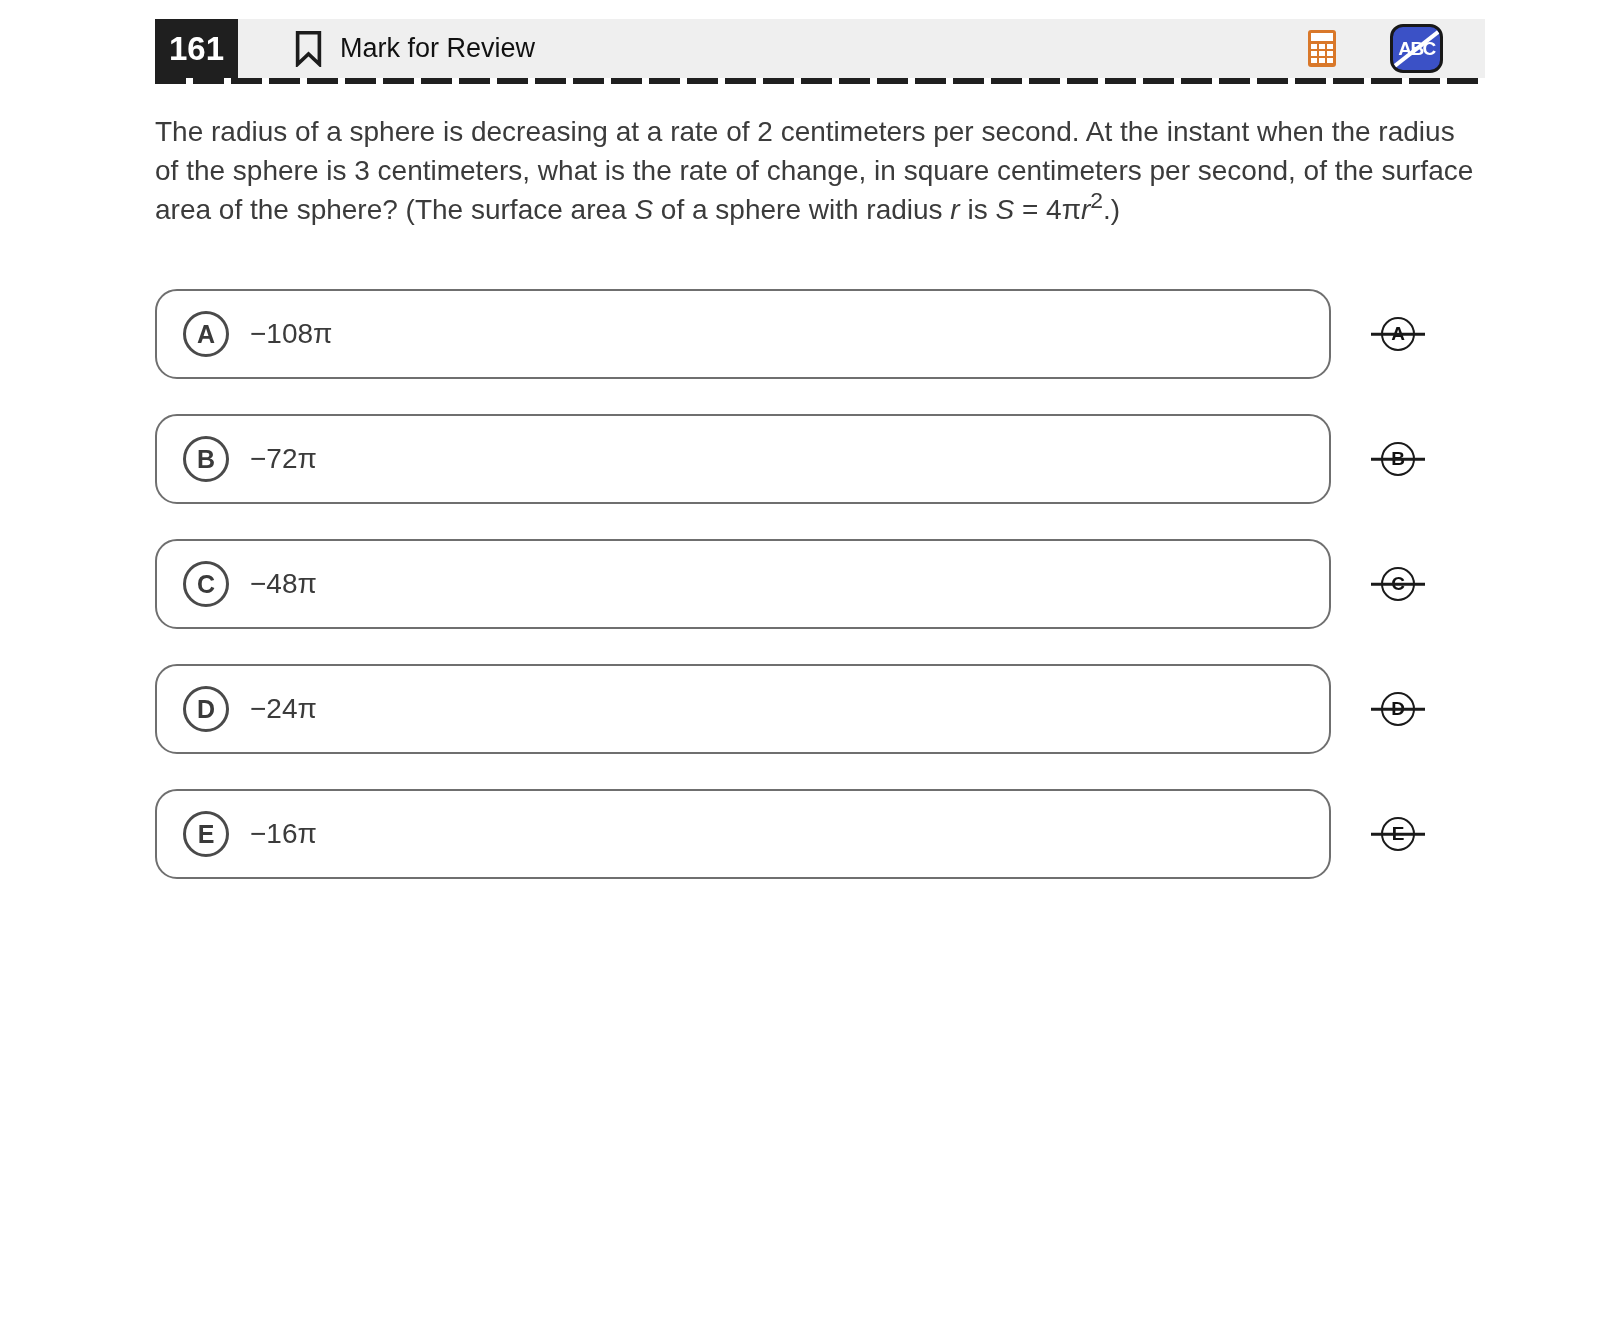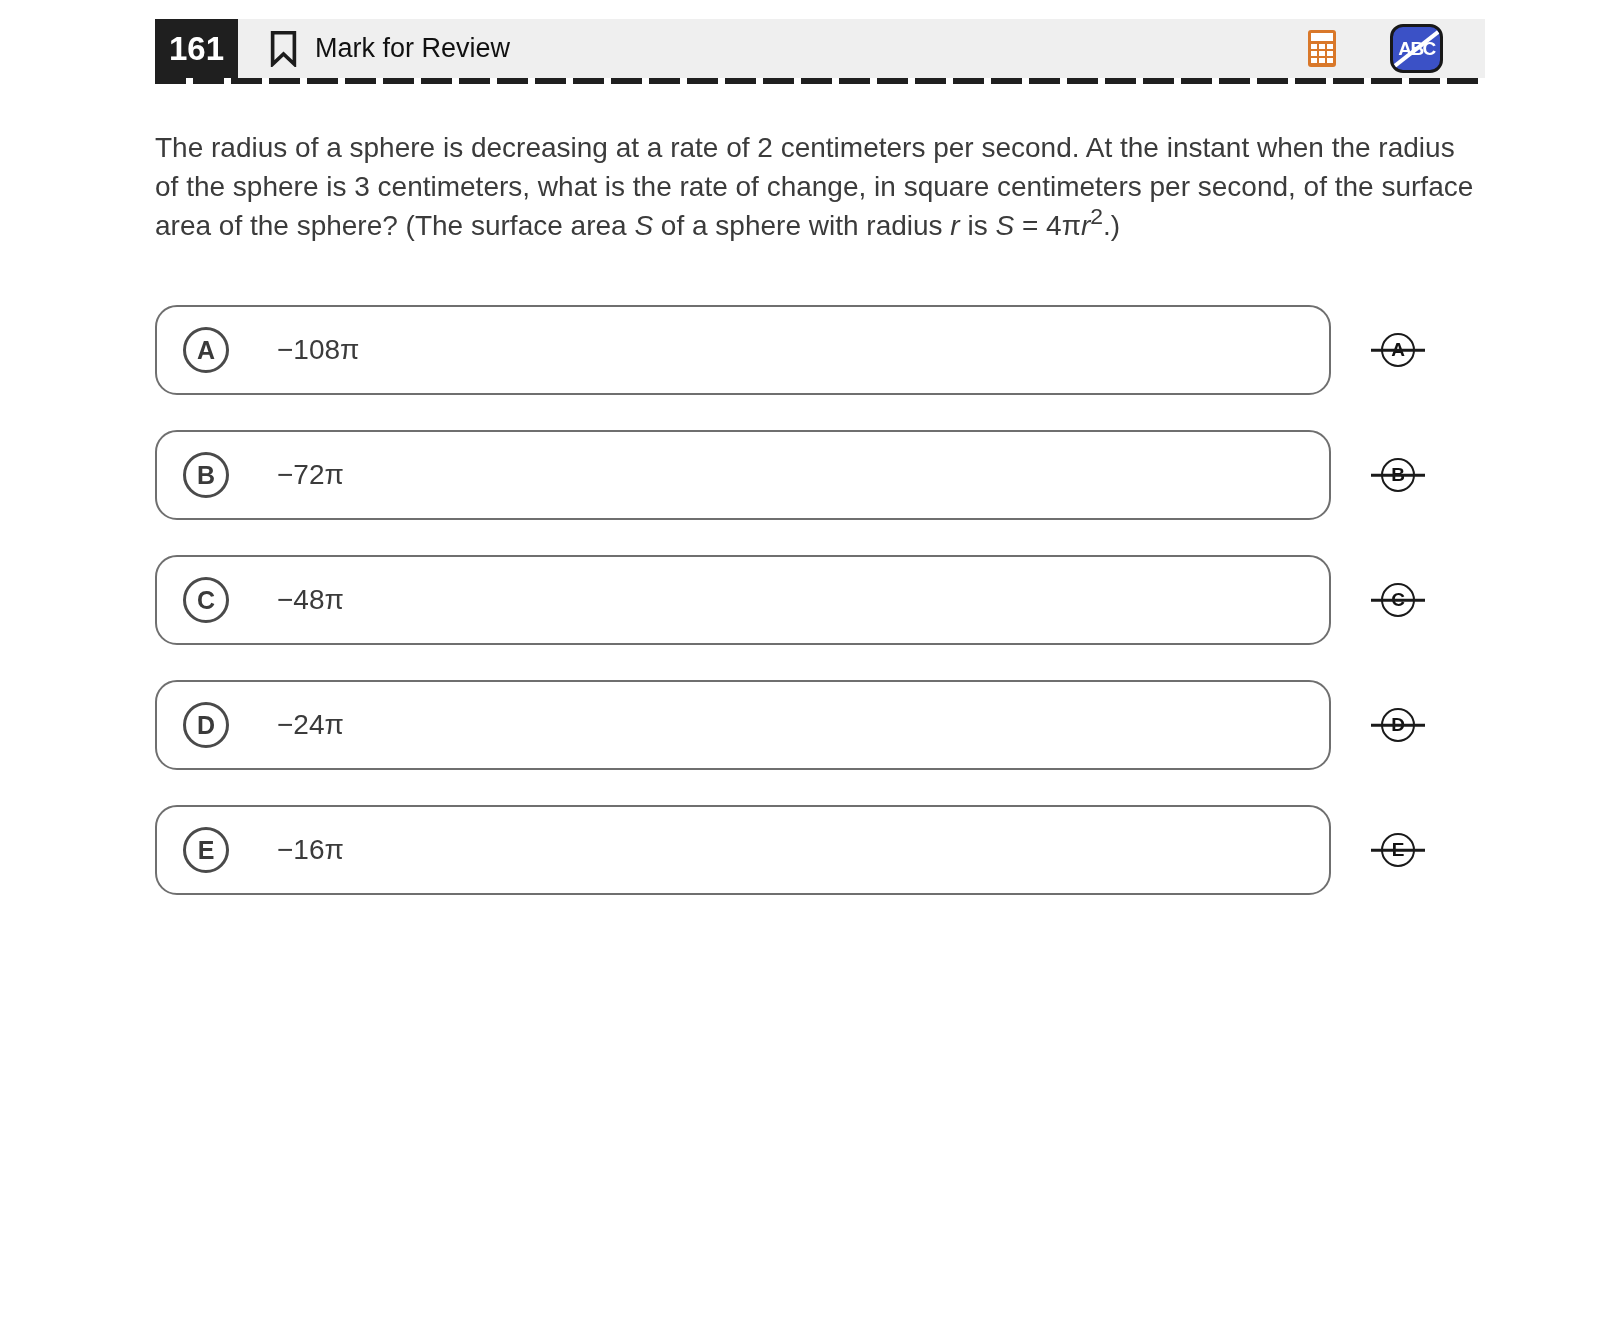--- a/index.html
+++ b/index.html
@@ -15,21 +15,21 @@
   
   .qheader { display:flex; height:59px; width:100%; }
   .qnum {
     width:83px; background:#1f1f1f; color:#ffffff;
     display:flex; align-items:center; justify-content:center;
     font-size:33px; font-weight:bold;
   }
   .qbar {
     flex:1; background:#efefef;
     display:flex; align-items:center;
-    padding:0 42px 0 31px;
+    padding:0 42px 0 56px;
   }
   .mark-btn { display:flex; align-items:center; gap:17px; cursor:pointer; }
   .mark-label { font-size:27px; color:#111111; font-weight:500; }
   .bookmark-svg { display:block; }
   .hspacer { flex:1; }
 
   .calc-btn { width:28px; height:37px; background:#d9782a; border-radius:3px;
     padding:3px; cursor:pointer; margin-right:54px; }
   .calc-screen { height:8px; background:#ffffff; margin-bottom:3px; }
   .calc-keys { display:grid; grid-template-columns:repeat(3,1fr); gap:2px; }
@@ -47,41 +47,41 @@
     transform:rotate(-38deg);
   }
 
   .dashed-rule {
     height:6px; width:100%;
     background:repeating-linear-gradient(to right,#1f1f1f 0 31px, transparent 31px 38px);
   }
 
   
   .question {
-    margin-top:44px; width:100%;
+    margin-top:28px; width:100%;
     font-size:28px; line-height:39px; color:#3b3b3b;
   }
   .ivar { font-style:italic; }
   .expo { font-size:0.82em; position:relative; top:-0.5em; }
 
   
   .options { margin-top:58px; }
   .opt-row { display:flex; align-items:center; margin-bottom:35px; height:90px; }
   .opt-box {
     width:1176px; height:90px;
     border:2px solid #6f6f6f; border-radius:22px; background:#ffffff;
     display:flex; align-items:center; padding-left:26px;
     cursor:pointer;
   }
   .opt-circle {
     width:46px; height:46px; border:3.5px solid #4a4a4a; border-radius:50%;
     display:flex; align-items:center; justify-content:center;
     font-size:25px; font-weight:bold; color:#3a3a3a; flex:none;
   }
-  .opt-text { margin-left:48px; font-size:28px; color:#3b3b3b; }
+  .opt-text { margin-left:21px; font-size:28px; color:#3b3b3b; }
 
   .strike-btn {
     width:54px; height:36px; margin-left:40px;
     position:relative; display:flex; align-items:center; justify-content:center;
     cursor:pointer; flex:none;
   }
   .strike-btn::before {
     content:""; position:absolute; left:0; right:0; top:50%; height:2.5px;
     background:#1a1a1a; transform:translateY(-50%);
   }

